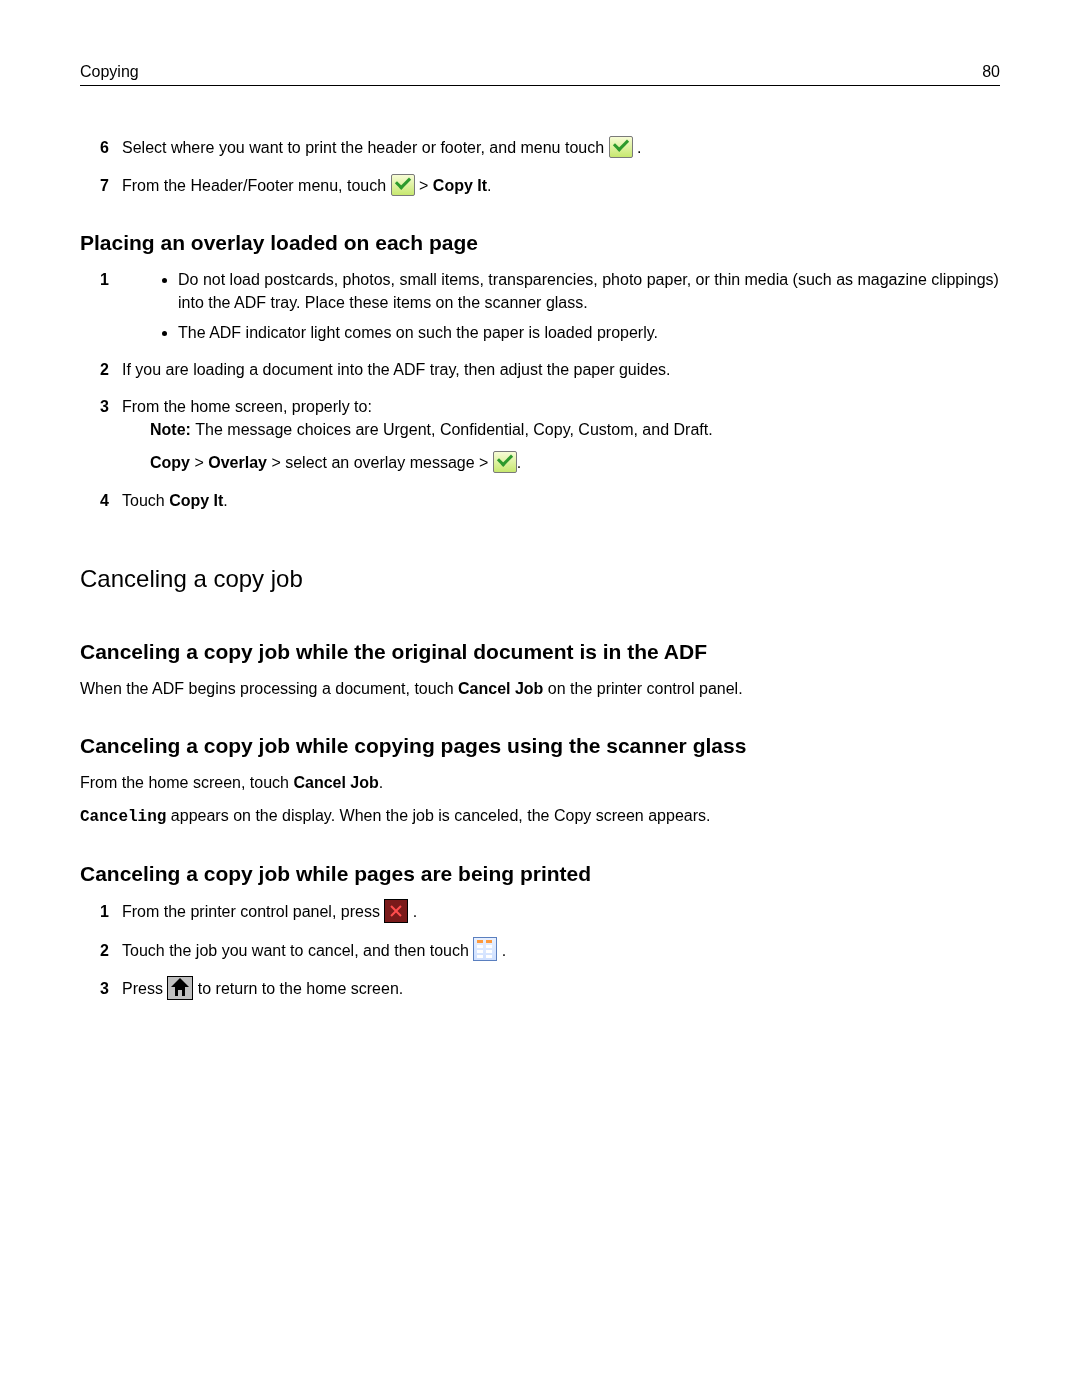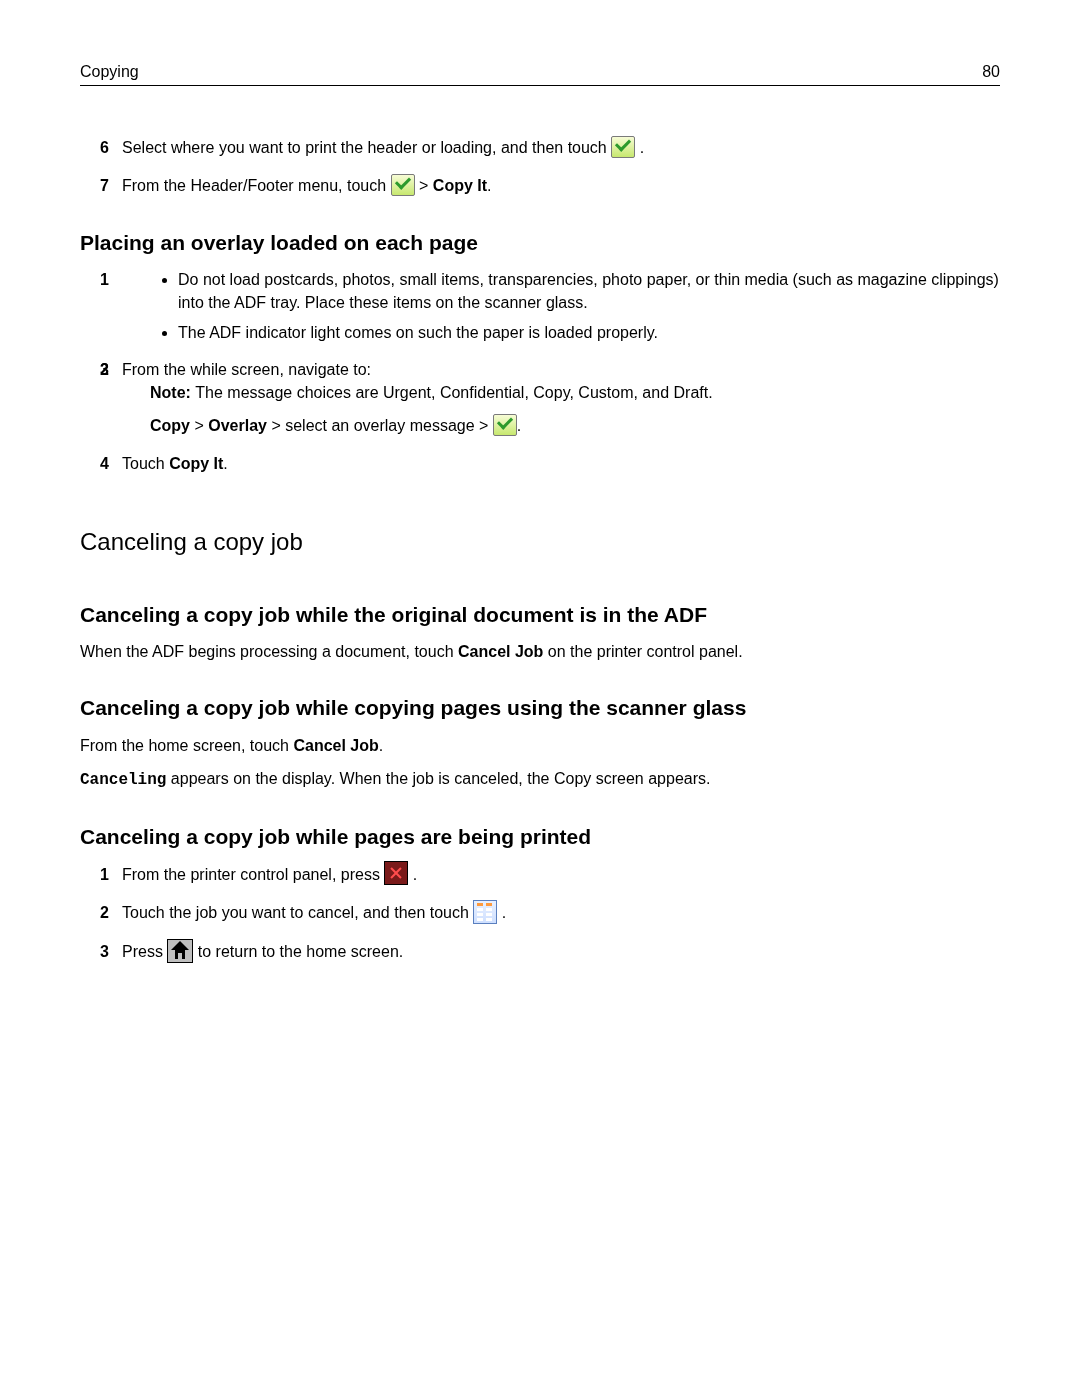--- a/index.html
+++ b/index.html
@@ -170,21 +170,21 @@
 <body>
 
 <div class="header-row">
   <span>Copying</span>
   <span>80</span>
 </div>
 
 <ol class="top-steps">
   <li>
     <span class="num">6</span>
-    <span>Select where you want to print the header or loading, and then touch </span>
+    <span>Select where you want to print the header or footer, and menu touch </span>
     <span class="icon-check"></span>
     <span>.</span>
   </li>
   <li>
     <span class="num">7</span>
     <span>From the Header/Footer menu, touch </span>
     <span class="icon-check"></span>
     <span> &gt; </span>
     <span class="bold">Copy It</span><span>.</span>
   </li>
@@ -195,24 +195,25 @@
 <ol class="top-steps">
   <li>
     <span class="num">1</span>
     <ul class="bullets">
       <li>Do not load postcards, photos, small items, transparencies, photo paper, or thin media (such as magazine clippings) into the ADF tray. Place these items on the scanner glass.</li>
       <li>The ADF indicator light comes on such the paper is loaded properly.</li>
     </ul>
   </li>
   <li>
     <span class="num">2</span>
+    <span>If you are loading a document into the ADF tray, then adjust the paper guides.</span>
   </li>
   <li>
     <span class="num">3</span>
-    <span>From the while screen, navigate to:</span>
+    <span>From the home screen, properly to:</span>
     <div class="indent">
       <span class="bold">Note: </span><span>The message choices are Urgent, Confidential, Copy, Custom, and Draft.</span>
     </div>
     <div class="indent" style="margin-top:10px;">
       <span class="bold">Copy</span><span> &gt; </span><span class="bold">Overlay</span><span> &gt; select an overlay message &gt; </span><span class="icon-check"></span><span>.</span>
     </div>
   </li>
   <li>
     <span class="num">4</span>
     <span>Touch </span><span class="bold">Copy It</span><span>.</span>

